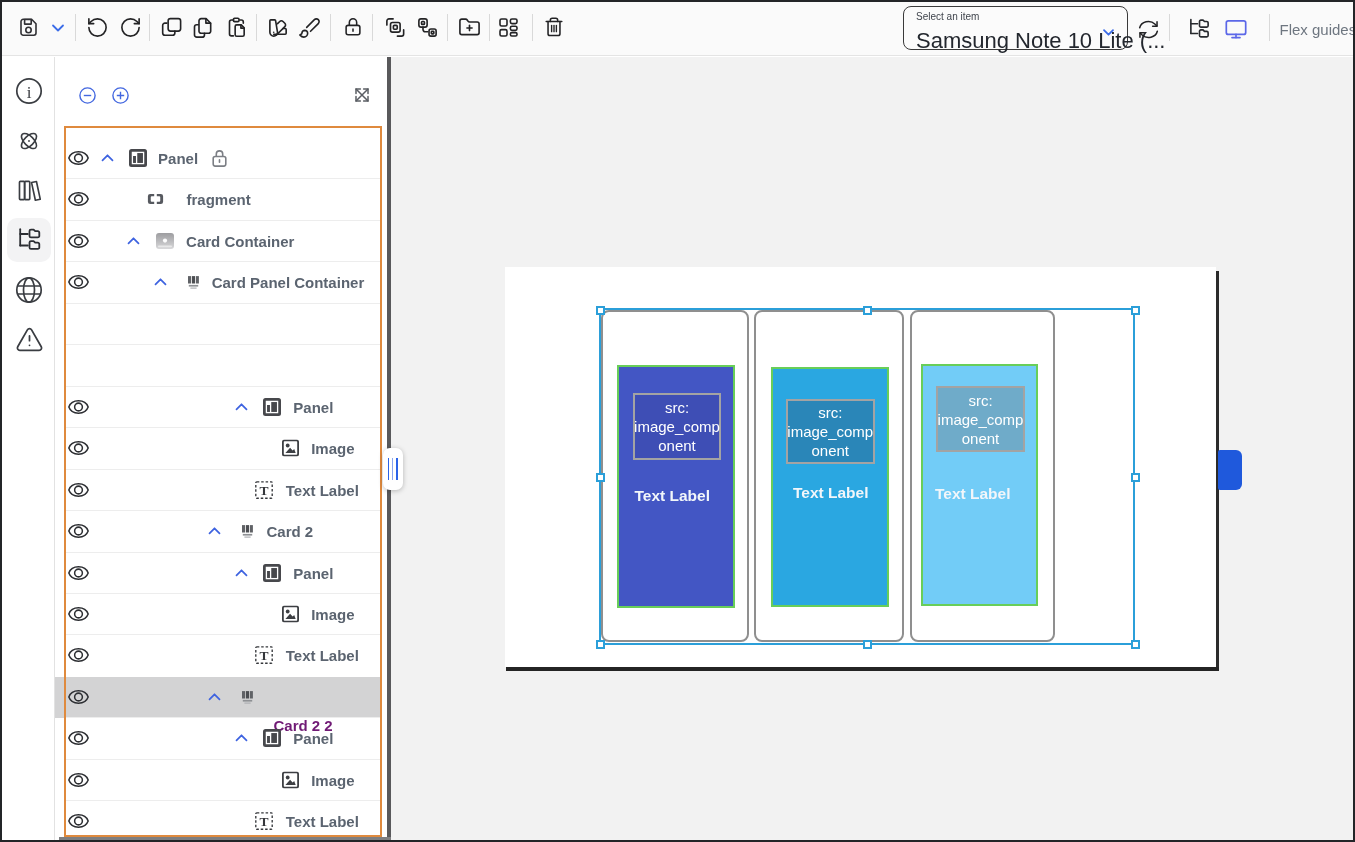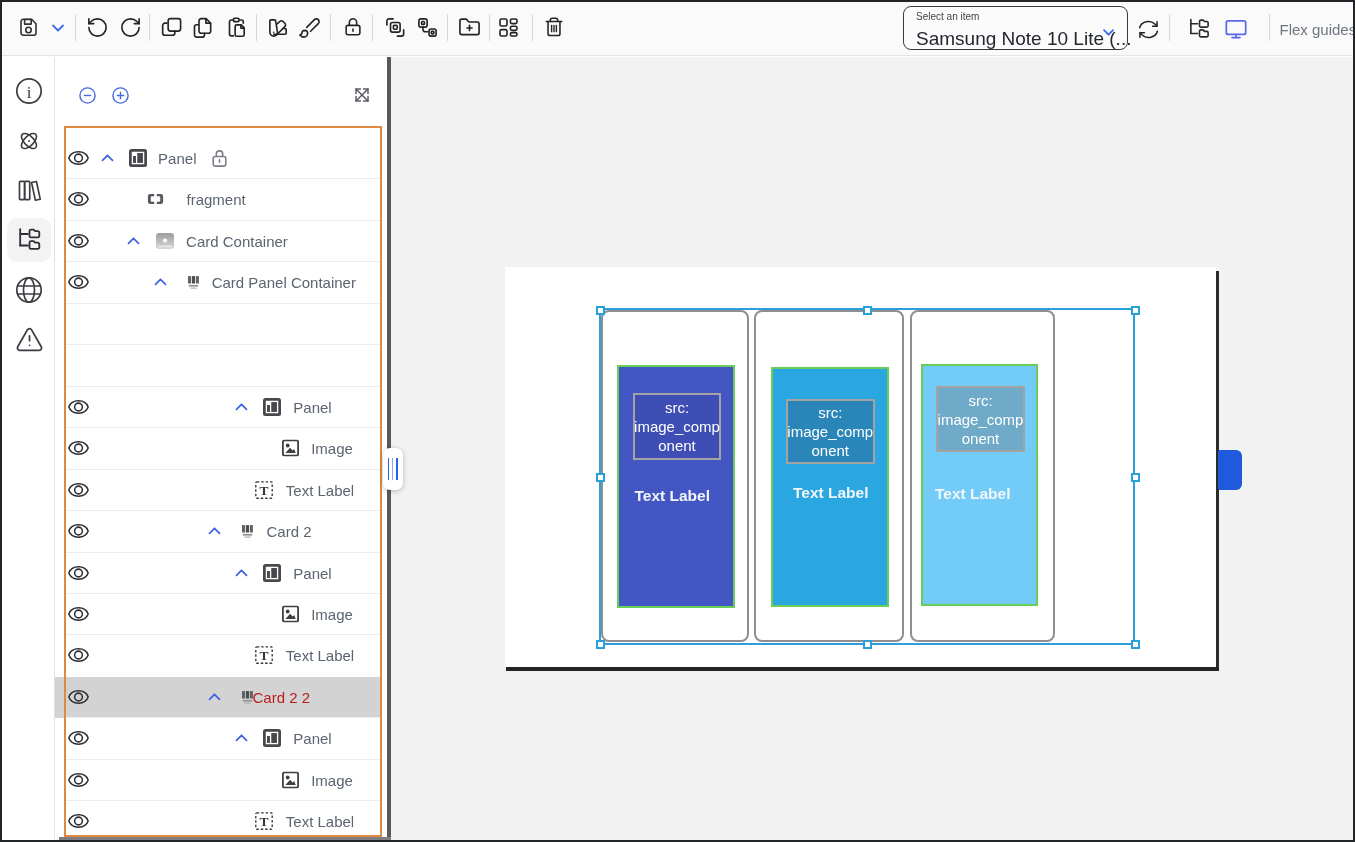--- a/index.html
+++ b/index.html
@@ -11,21 +11,21 @@
   #frame-t { left:0; top:0; width:1355px; height:2px; background:#232528; z-index:99; }
   #frame-l { left:0; top:0; width:2px; height:842px; background:#232528; z-index:99; }
   #frame-r { left:1353px; top:0; width:2px; height:842px; background:#232528; z-index:99; }
   #frame-b { left:0; top:840px; width:1355px; height:2px; background:#232528; z-index:99; }
 
   #toolbar { left:0; top:0; width:1355px; height:56px; background:#fafafa; border-bottom:1px solid #e4e4e4; z-index:5; }
   .tsep { position:absolute; top:14px; width:1px; height:27px; background:#d9d9d9; }
   .ticon { position:absolute; top:16px; }
 
   #rail { left:2px; top:57px; width:53px; height:783px; background:#fff; border-right:1px solid #e2e2e2; z-index:4; }
-  #treepanel { left:55px; top:57px; width:332px; height:783px; background:#fff; z-index:3; }
+  #treepanel { left:55px; top:57px; width:332px; height:783px; background:#fff; z-index:3;font-weight:bold; }
   #scrollbar { left:386.5px; top:57px; width:4.5px; height:780px; background:#59595b; z-index:6; }
   #canvas { left:391px; top:57px; width:962px; height:783px; background:#f2f2f2; }
 
   
   .treebox { position:absolute; left:8.5px; top:68.5px; width:318px; height:711px; border:2.7px solid #df8a3e; overflow:hidden; background:transparent; }
   .trow { position:absolute; left:0; width:100%; height:41.5px; }
   .tsep2 { position:absolute; left:0; width:100%; height:1px; background:#ededed; }
   .rowlabel { position:absolute; font-size:15px; color:#5b6470; top:50%; transform:translateY(-50%); white-space:nowrap; }
   .eye { position:absolute; left:13px; top:50%; transform:translateY(-50%); }
   .chev { position:absolute; top:50%; transform:translateY(-50%); }
@@ -145,21 +145,21 @@
     <path d="M3.5 6h17"></path>
     <path d="M18.5 6v13.3a2 2 0 0 1-2 2h-9a2 2 0 0 1-2-2V6"></path>
     <path d="M8 6V4.5a2 2 0 0 1 2-2h4a2 2 0 0 1 2 2V6"></path>
     <path d="M9.4 10.3v6.8" stroke-width="1.5"></path>
       <path d="M12 10.3v6.8" stroke-width="1.5"></path>
       <path d="M14.6 10.3v6.8" stroke-width="1.5"></path>
   </svg>
 
   <div class="abs" style="left:903px; top:6px; width:225px; height:44px; border:1.6px solid #3a3a3a; border-radius:8px; background:#fbfbfb;">
     <div style="position:absolute; left:12px; top:4px; font-size:10px; color:#40454d;">Select an item</div>
-    <div style="position:absolute; left:12px; top:21px; font-size:19px; color:#23272e; white-space:nowrap;">Samsung Note 10 Lite (...</div>
+    <div style="position:absolute; left:12px; top:21px; font-size:22px; color:#23272e; white-space:nowrap;">Samsung Note 10 Lite (...</div>
     <svg style="position:absolute; left:198px; top:21px" width="13" height="10" viewBox="0 0 13 10" fill="none" stroke="#3b6ce8" stroke-width="1.8" stroke-linecap="round" stroke-linejoin="round">
         <path d="M2 2.2 L6.5 6.7 L11 2.2"></path>
       </svg>
   </div>
 
   <svg class="ticon" style="left:1137px; top:18px" width="23" height="23" viewBox="0 0 24 24" fill="none" stroke="#232325" stroke-width="1.6" stroke-linecap="round" stroke-linejoin="round">
     <path d="M2.8 10.2 C4.4 3.6 13.6 1.6 18.6 6.2 L20.7 8.3"></path>
     <path d="M20.9 3.9 v4.6 h-4.6"></path>
     <path d="M21.2 13.8 C19.6 20.4 10.4 22.4 5.4 17.8 L3.3 15.7"></path>
     <path d="M3.1 20.1 v-4.6 h4.6"></path>
@@ -430,21 +430,21 @@
     <div class="trow" style="top:548.7px">
       <svg class="eye" style="left:2.2px" width="21" height="19" viewBox="0 0 20 18">
           <use href="#eye"></use>
         </svg>
       <svg class="chev" style="left:142.3px" width="13" height="9" viewBox="0 0 13 9">
           <use href="#chevup"></use>
         </svg>
       <svg class="ricon" style="left:175.1px" width="14" height="15" viewBox="0 0 14 15">
           <use href="#icards"></use>
         </svg>
-      <div class="rowlabel" style="left:187px; color:#b91c1c;">Card 2 2</div>
+      <div class="rowlabel" style="left:208px; color:#701a75;margin-top:28px;">Card 2 2</div>
     </div>
     <div class="trow" style="top:590.2px">
       <svg class="eye" style="left:2.2px" width="21" height="19" viewBox="0 0 20 18">
           <use href="#eye"></use>
         </svg>
       <svg class="chev" style="left:169.1px" width="13" height="9" viewBox="0 0 13 9">
           <use href="#chevup"></use>
         </svg>
       <svg class="ricon" style="left:197.5px" width="18" height="18" viewBox="0 0 18 18">
           <use href="#ipanel"></use>

